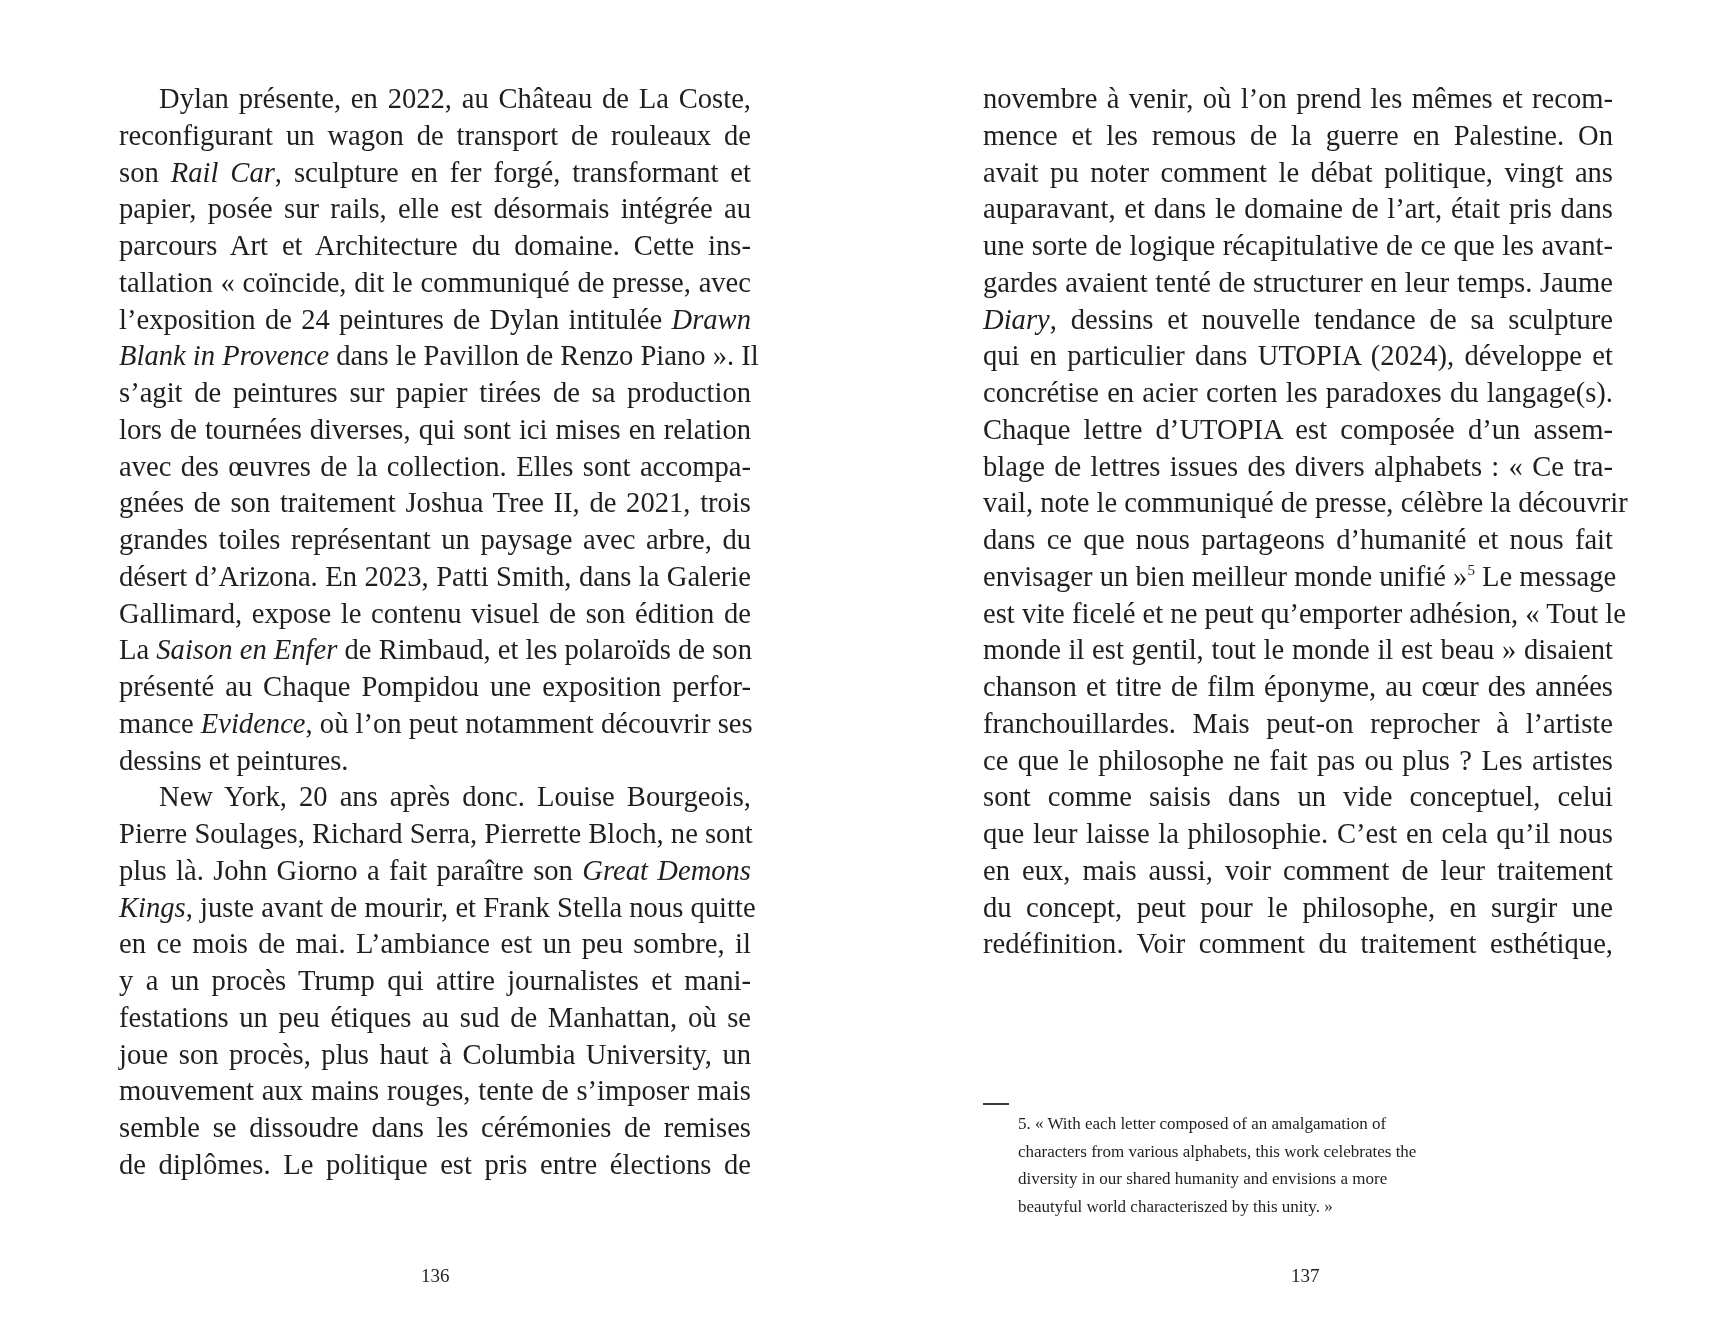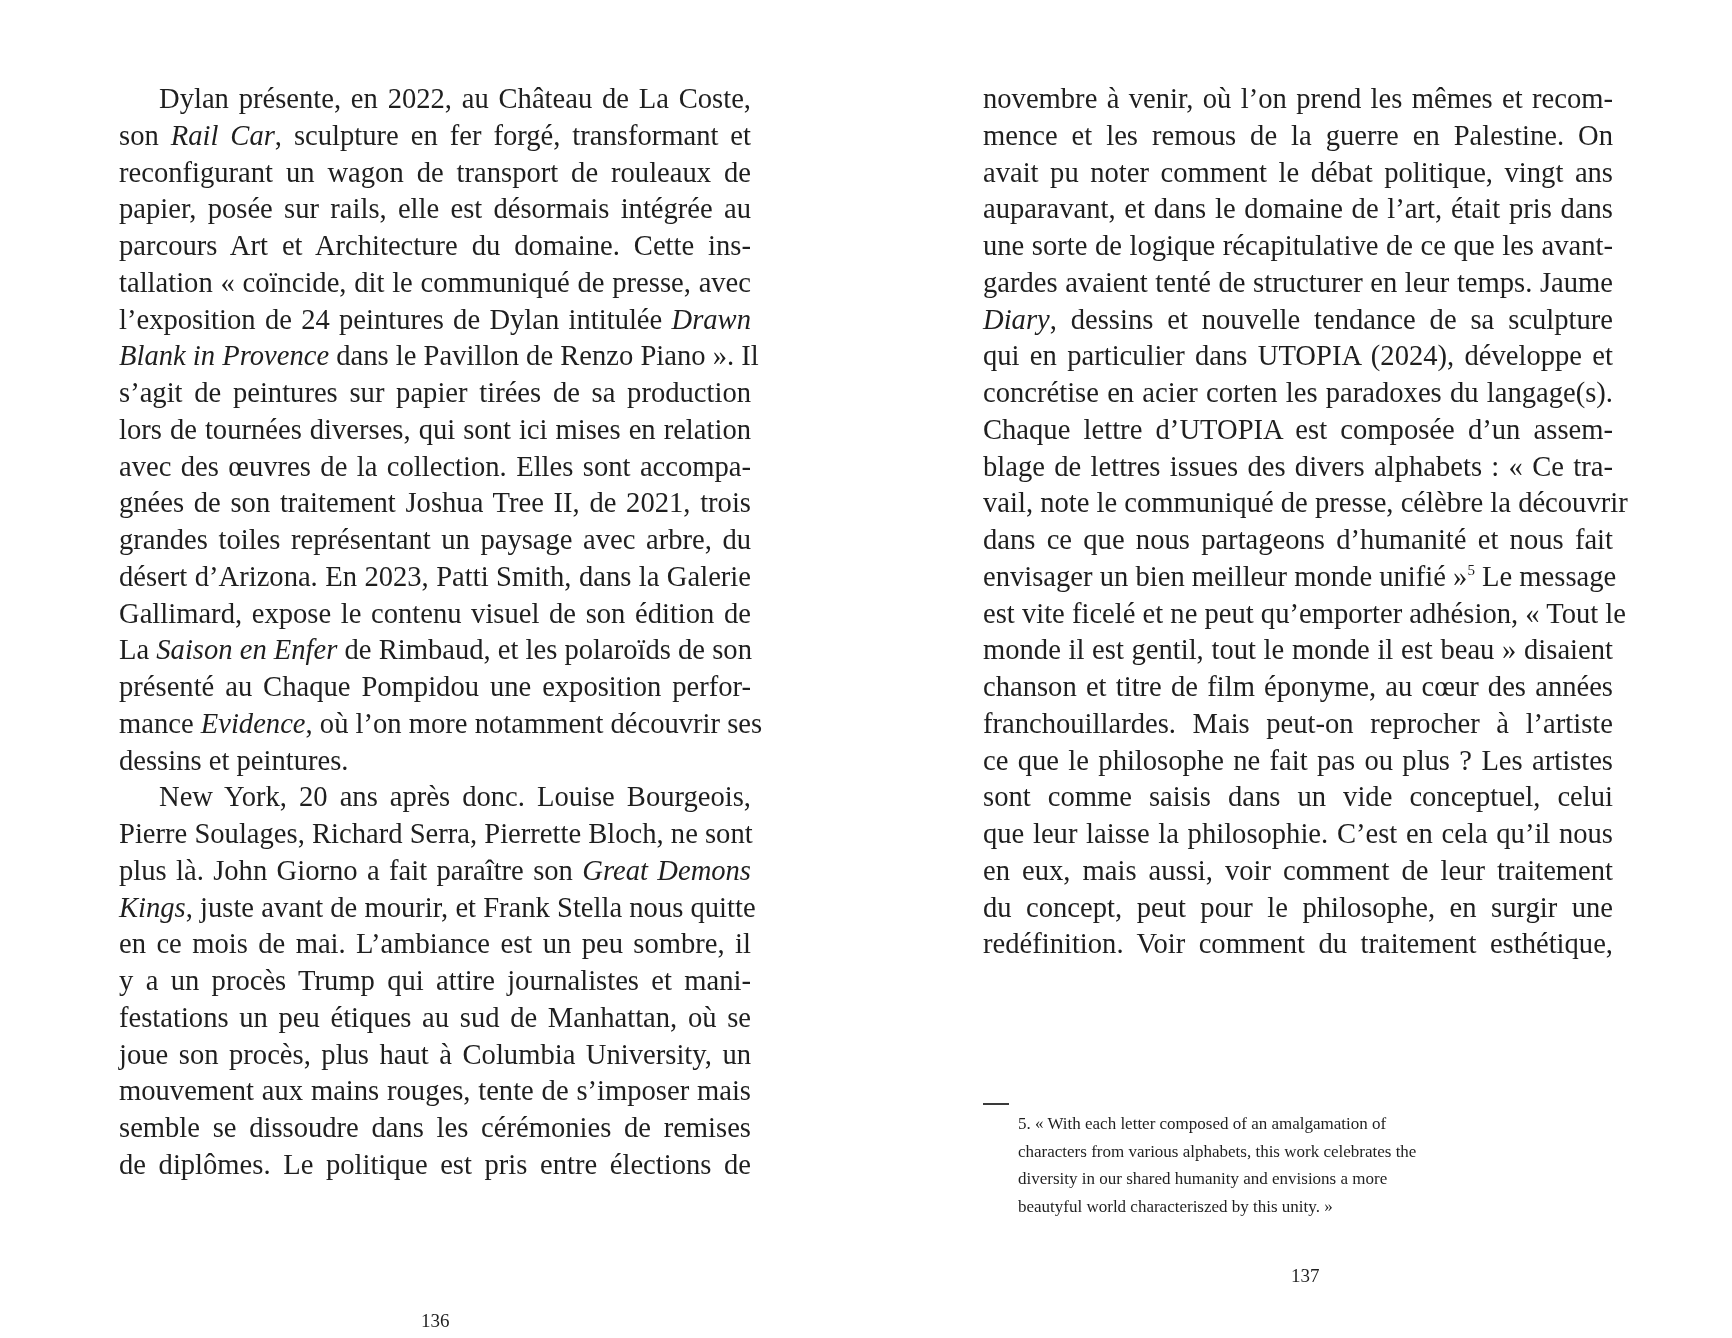--- a/index.html
+++ b/index.html
@@ -35,46 +35,46 @@
     position: absolute; left: 152px; top: 1110px; width: 560px;
     font-family: "Liberation Serif", "DejaVu Serif", serif;
     font-size: 17px; line-height: 27.6px; color: #1f1f1f;
   }
   .footnote .fline { display: block; white-space: nowrap; }
   .page-number {
     position: absolute; top: 1265px;
     font-family: "Liberation Serif", "DejaVu Serif", serif;
     font-size: 19px; color: #1f1f1f;
   }
-  .page-left .page-number { left: 421px; margin-top: 45px; }
+  .page-left .page-number { left: 421px; }
   .page-right .page-number { left: 425px; }
 </style>
 </head>
 <body>
 
 <div class="page page-left">
   <div class="text-block" id="left-text">
       <span class="line indent"><span>Dylan présente, en 2022, au Château de La Coste,</span></span>
+      <span class="line"><span>reconfigurant un wagon de transport de rouleaux de</span></span>
       <span class="line"><span>son </span><i>Rail Car</i><span>, sculpture en fer forgé, transformant et</span></span>
-      <span class="line"><span>reconfigurant un wagon de transport de rouleaux de</span></span>
       <span class="line"><span>papier, posée sur rails, elle est désormais intégrée au</span></span>
       <span class="line"><span>parcours Art et Architecture du domaine. Cette ins-</span></span>
       <span class="line"><span>tallation « coïncide, dit le communiqué de presse, avec</span></span>
       <span class="line"><span>l’exposition de 24 peintures de Dylan intitulée </span><i>Drawn</i></span>
       <span class="line"><i>Blank in Provence</i><span> dans le Pavillon de Renzo Piano ». Il</span></span>
       <span class="line"><span>s’agit de peintures sur papier tirées de sa production</span></span>
       <span class="line"><span>lors de tournées diverses, qui sont ici mises en relation</span></span>
       <span class="line"><span>avec des œuvres de la collection. Elles sont accompa-</span></span>
       <span class="line"><span>gnées de son traitement Joshua Tree II, de 2021, trois</span></span>
       <span class="line"><span>grandes toiles représentant un paysage avec arbre, du</span></span>
       <span class="line"><span>désert d’Arizona. En 2023, Patti Smith, dans la Galerie</span></span>
       <span class="line"><span>Gallimard, expose le contenu visuel de son édition de</span></span>
       <span class="line"><span>La </span><i>Saison en Enfer</i><span> de Rimbaud, et les polaroïds de son</span></span>
       <span class="line"><span>présenté au Chaque Pompidou une exposition perfor-</span></span>
-      <span class="line"><span>mance </span><i>Evidence</i><span>, où l’on more notamment découvrir ses</span></span>
+      <span class="line"><span>mance </span><i>Evidence</i><span>, où l’on peut notamment découvrir ses</span></span>
       <span class="line last"><span>dessins et peintures.</span></span>
       <span class="line indent"><span>New York, 20 ans après donc. Louise Bourgeois,</span></span>
       <span class="line"><span>Pierre Soulages, Richard Serra, Pierrette Bloch, ne sont</span></span>
       <span class="line"><span>plus là. John Giorno a fait paraître son </span><i>Great Demons</i></span>
       <span class="line"><i>Kings</i><span>, juste avant de mourir, et Frank Stella nous quitte</span></span>
       <span class="line"><span>en ce mois de mai. L’ambiance est un peu sombre, il</span></span>
       <span class="line"><span>y a un procès Trump qui attire journalistes et mani-</span></span>
       <span class="line"><span>festations un peu étiques au sud de Manhattan, où se</span></span>
       <span class="line"><span>joue son procès, plus haut à Columbia University, un</span></span>
       <span class="line"><span>mouvement aux mains rouges, tente de s’imposer mais</span></span>

